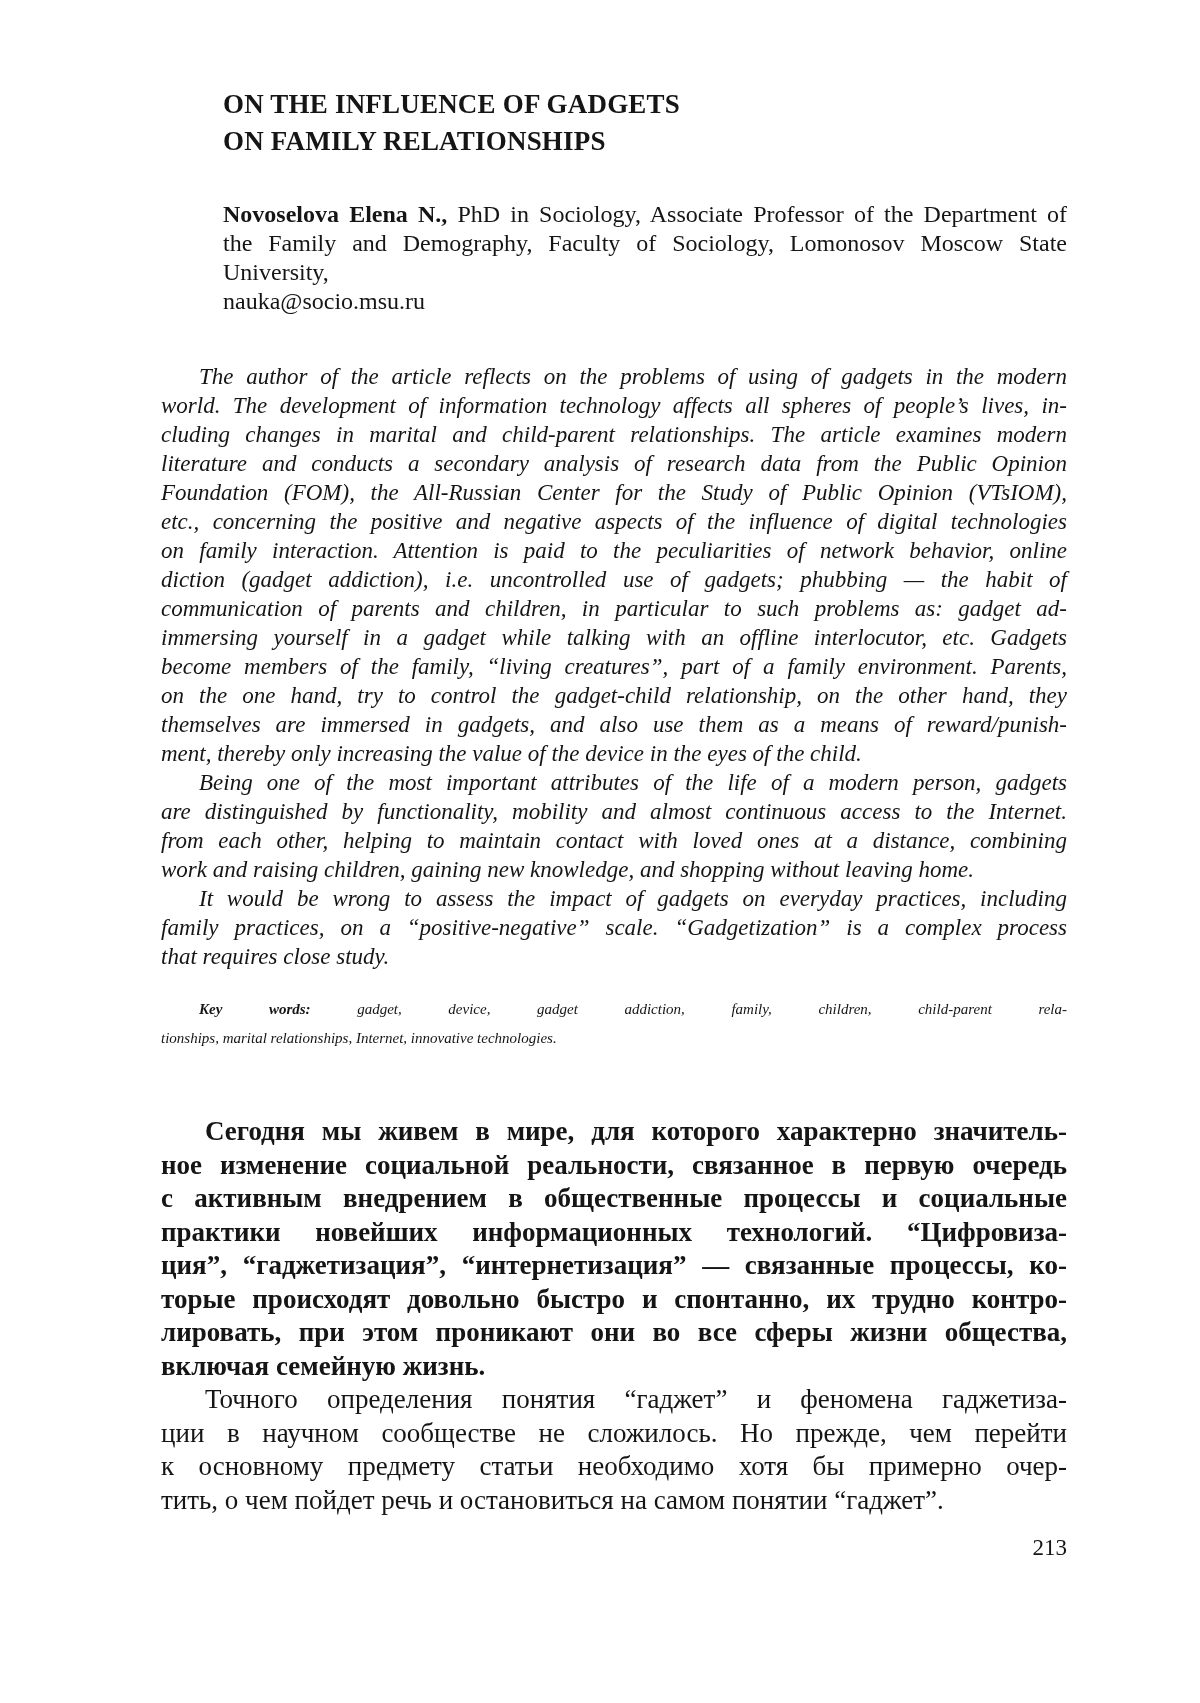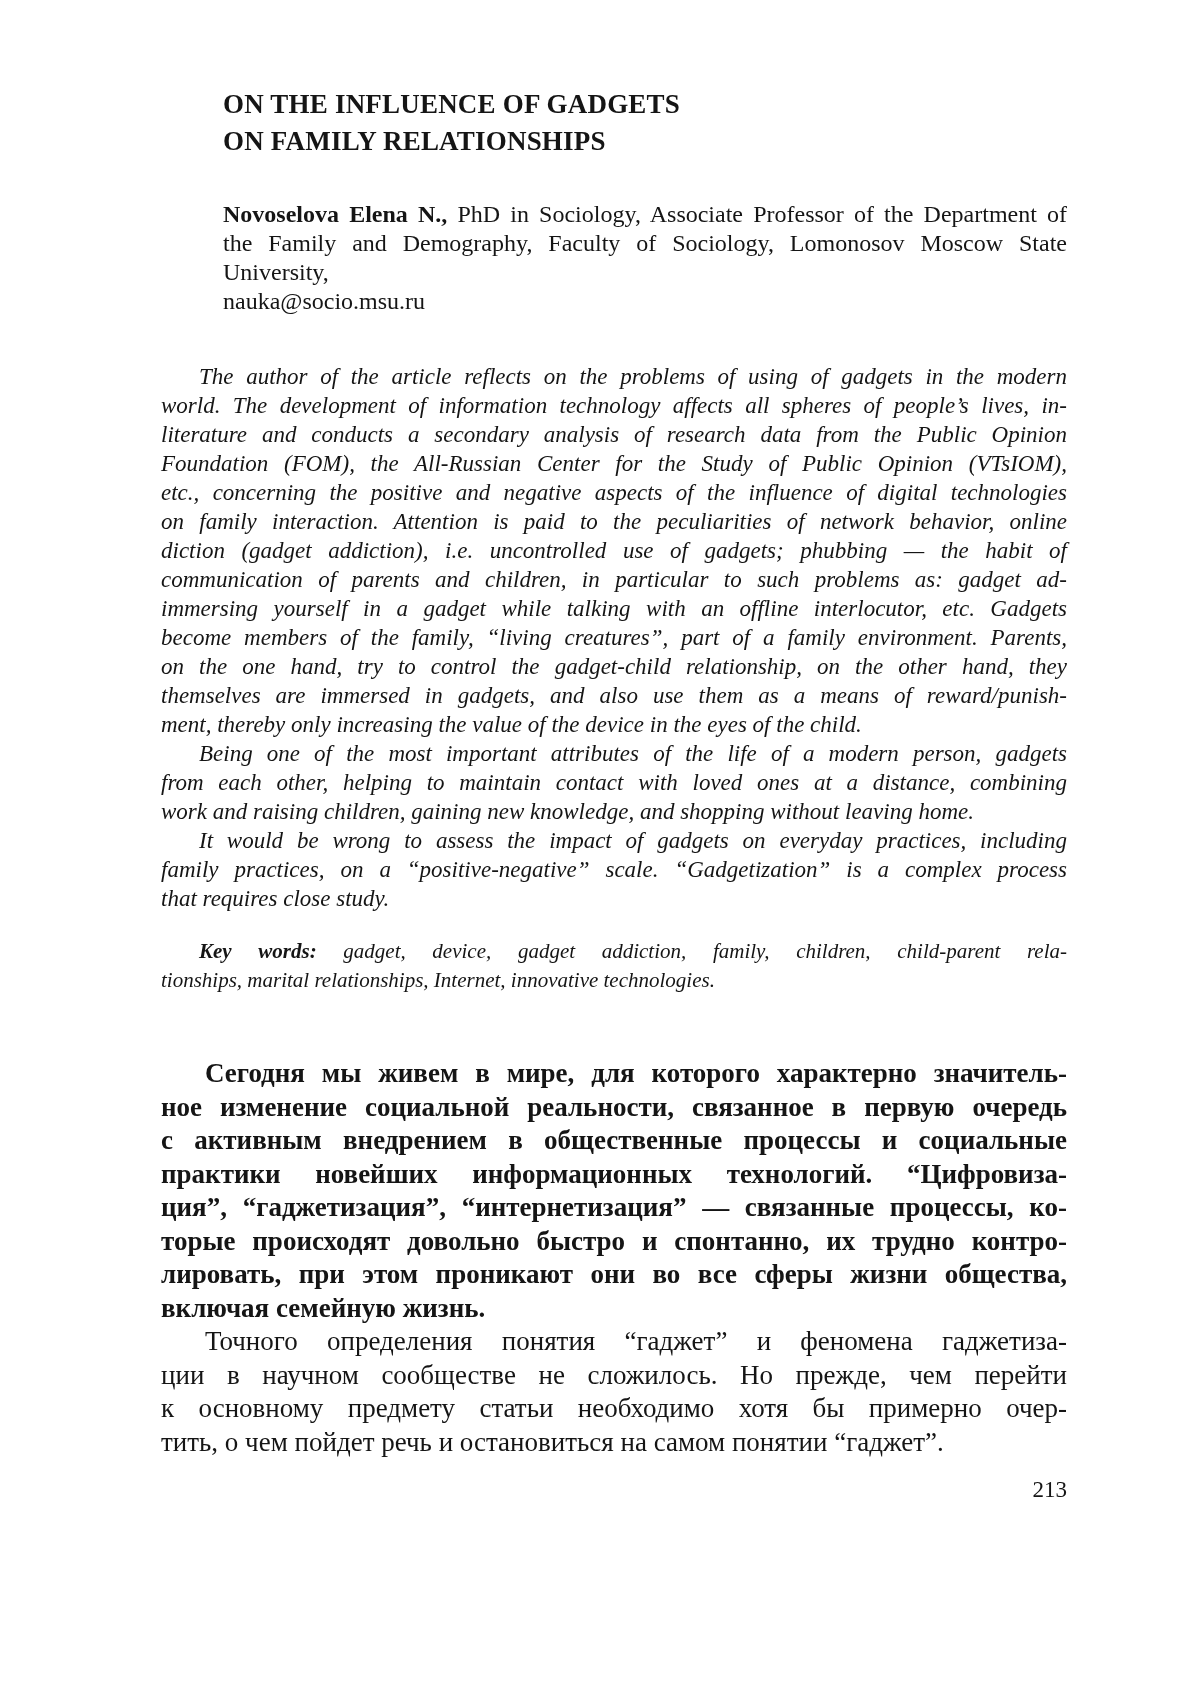--- a/index.html
+++ b/index.html
@@ -68,21 +68,21 @@
     text-align-last: left;
   }
   .para .tline:first-child {
     text-indent: 38px;
   }
 
   
   .keywords {
     margin-top: 24px;
     font-style: italic;
-    font-size: 21px;
+    font-size: 15px;
     line-height: 29px;
   }
   .keywords .kline1 {
     text-indent: 38px;
     text-align: justify;
     text-align-last: justify;
   }
   .keywords .kline2 {
     text-align: left;
   }
@@ -120,35 +120,37 @@
 
   <div class="author-block">
     <div class="jline"><span class="author-name">Novoselova Elena N.,</span><span> PhD in Sociology, Associate Professor of the Department of</span></div>
     <div class="jline">the Family and Demography, Faculty of Sociology, Lomonosov Moscow State University,</div>
     <div class="lline">nauka@socio.msu.ru</div>
   </div>
 
   <div class="abstract abstract-p1 para">
       <div class="tline">The author of the article reflects on the problems of using of gadgets in the modern</div>
       <div class="tline">world. The development of information technology affects all spheres of people’s lives, in-</div>
+      <div class="tline">cluding changes in marital and child-parent relationships. The article examines modern</div>
       <div class="tline">literature and conducts a secondary analysis of research data from the Public Opinion</div>
       <div class="tline">Foundation (FOM), the All-Russian Center for the Study of Public Opinion (VTsIOM),</div>
       <div class="tline">etc., concerning the positive and negative aspects of the influence of digital technologies</div>
       <div class="tline">on family interaction. Attention is paid to the peculiarities of network behavior, online</div>
       <div class="tline">diction (gadget addiction), i.e. uncontrolled use of gadgets; phubbing — the habit of</div>
       <div class="tline">communication of parents and children, in particular to such problems as: gadget ad-</div>
       <div class="tline">immersing yourself in a gadget while talking with an offline interlocutor, etc. Gadgets</div>
       <div class="tline">become members of the family, “living creatures”, part of a family environment. Parents,</div>
       <div class="tline">on the one hand, try to control the gadget-child relationship, on the other hand, they</div>
       <div class="tline">themselves are immersed in gadgets, and also use them as a means of reward/punish-</div>
       <div class="tline tline-last">ment, thereby only increasing the value of the device in the eyes of the child.</div>
     </div>
 
   <div class="abstract para">
       <div class="tline">Being one of the most important attributes of the life of a modern person, gadgets</div>
+      <div class="tline">are distinguished by functionality, mobility and almost continuous access to the Internet.</div>
       <div class="tline">from each other, helping to maintain contact with loved ones at a distance, combining</div>
       <div class="tline tline-last">work and raising children, gaining new knowledge, and shopping without leaving home.</div>
     </div>
 
   <div class="abstract para">
       <div class="tline">It would be wrong to assess the impact of gadgets on everyday practices, including</div>
       <div class="tline">family practices, on a “positive-negative” scale. “Gadgetization” is a complex process</div>
       <div class="tline tline-last">that requires close study.</div>
     </div>
 

